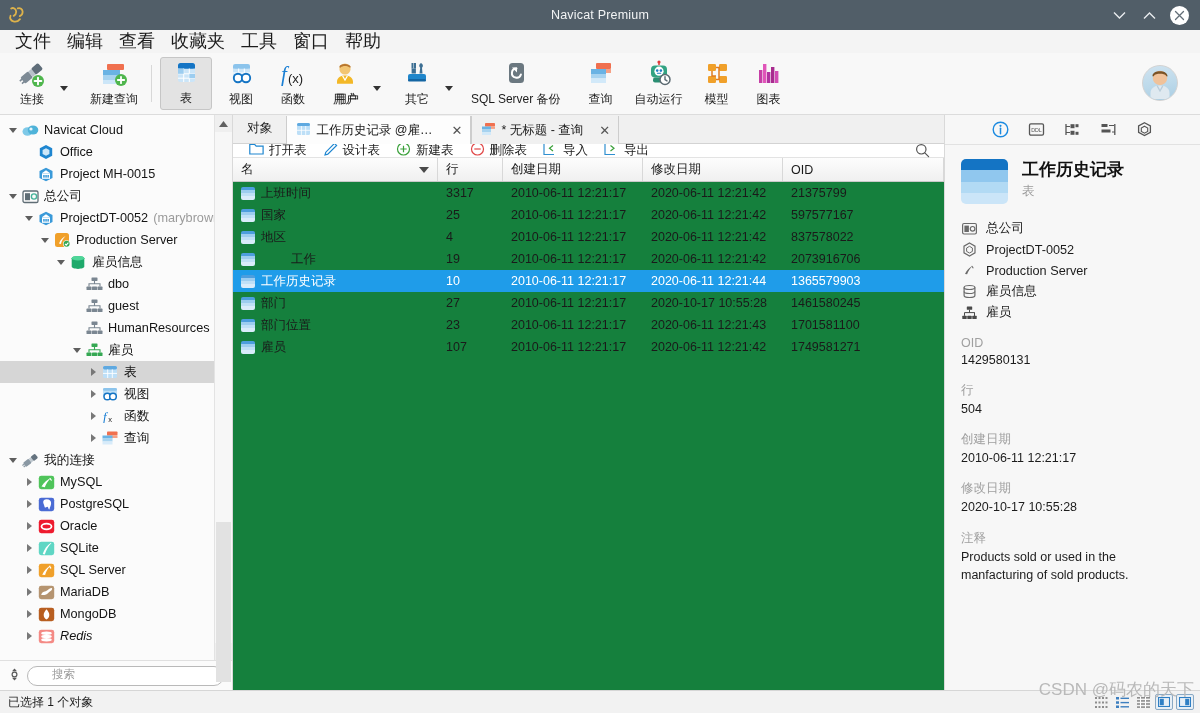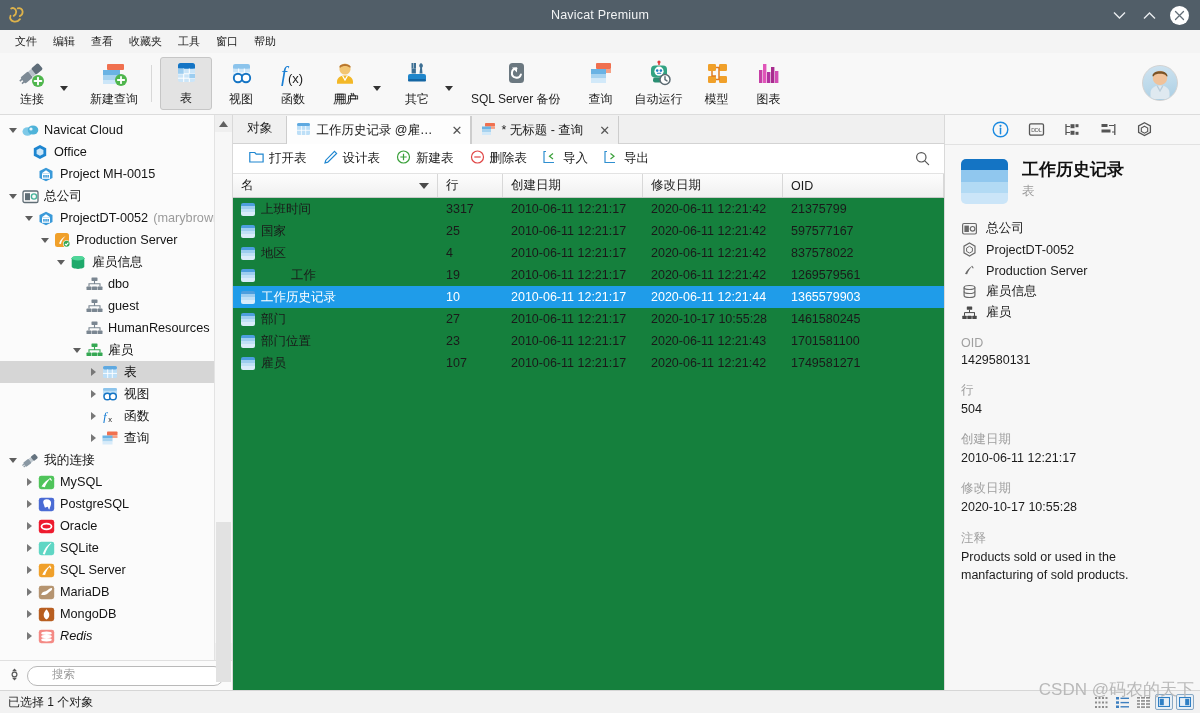--- a/index.html
+++ b/index.html
@@ -29,21 +29,21 @@
   .tb-close-circle {
     width: 19px; height: 19px; border-radius: 50%; background: #ffffff;
     display:flex; align-items:center; justify-content:center;
   }
 
   
   .menubar {
     height: 23px; background: #f4f4f4; display: flex; align-items: center;
     padding-left: 8px; gap: 2px; border-bottom: 1px solid #f4f4f4;
   }
-  .menu-item { padding: 2px 7px; font-size: 11px; color: #1c1c1c; cursor: default; }
+  .menu-item { padding: 2px 7px; font-size: 18px; color: #1c1c1c; cursor: default; }
 
   
   .toolbar {
     height: 62px; background: #f8f8f8; display: flex; align-items: stretch;
     border-bottom: 1px solid #dcdcdc; padding-left: 6px; position: relative;
   }
   .tbar-item {
     display: flex; flex-direction: column; align-items: center; justify-content: center;
     min-width: 52px; padding: 2px 8px 3px 8px; cursor: default; position: relative;
   }
@@ -105,21 +105,21 @@
      border-bottom: 1px solid #d3d3d3; }
   .tab-objects { padding: 0 14px; height: 29px; display:flex; align-items:center; font-size:12.7px; color:#222; cursor:default;}
   .tab {
     height: 28px; display: flex; align-items: center; gap: 6px; padding: 0 8px 0 10px;
     font-size: 12.5px; border-left: 1px solid #cdcdcd; border-right: 1px solid #cdcdcd;
     background: #fdfdfd; cursor: default; max-width: 185px; position: relative; top:1px;
   }
   .tab .tname { overflow: hidden; text-overflow: ellipsis; white-space: nowrap; }
   .tab .tclose { margin-left: auto; padding-left: 10px; color: #555; font-size: 13px; }
 
-  .objbar { height: 30px; display: flex; align-items: center; gap: 0px; padding: 0 8px;
+  .objbar { height: 14px; display: flex; align-items: center; gap: 0px; padding: 0 8px;
      border-bottom: 1px solid #e3e3e3; background: #fff;}
   .objbtn { display: flex; align-items: center; gap: 5px; padding: 3px 8px; font-size: 12.5px;
      cursor: default; border-radius: 3px; color:#1a1a1a; }
   .obj-search { margin-left: auto; padding-right: 6px; display:flex; align-items:center;}
 
   
   .grid { flex: 1; display: flex; flex-direction: column; overflow: hidden; }
   .ghead { height: 24px; display: flex; background: #f7f7f7; border-bottom: 1px solid #c9c9c9;
      font-size: 12.5px; color: #1a1a1a; }
   .gh {
@@ -410,21 +410,21 @@
             </span>
             <span class="ticon">
               <svg width="17" height="15" viewBox="0 0 17 15">
                 <ellipse cx="5.5" cy="8.5" rx="5" ry="4.3" fill="#7ec9e8"></ellipse>
                 <ellipse cx="11" cy="7" rx="5.3" ry="4.6" fill="#4fb3d9"></ellipse>
                 <circle cx="9" cy="6" r="1.6" fill="#e8f6fc"></circle>
               </svg>
             </span>
             <span class="tlabel">Navicat Cloud</span>
           </div>
-          <div class="tnode" style="padding-left: 16px;">
+          <div class="tnode" style="padding-left: 22px;">
             <span class="tw"></span>
             <span class="ticon">
               <svg width="16" height="16" viewBox="0 0 16 16">
                 <path d="M8 1 14.2 4.3v7.4L8 15 1.8 11.7V4.3z" fill="#1e86d0"></path>
                 <path d="M8 4.2 11.4 6v4L8 11.8 4.6 10V6z" fill="#cde7f8"></path>
               </svg>
             </span>
             <span class="tlabel">Office</span>
           </div>
           <div class="tnode" style="padding-left: 22px;">
@@ -923,21 +923,21 @@
                   <i style="background:#4c9ede;"></i>
                   <i style="background:#9ccdf0;"></i>
                   <i style="background:#bfe0f7;"></i>
                   <i style="background:#d9ecfb;"></i>
                 </span>
                 <span>工作</span>
               </div>
               <div class="gc" style="width: 65px;">19</div>
               <div class="gc" style="width: 140px;">2010-06-11 12:21:17</div>
               <div class="gc" style="width: 140px;">2020-06-11 12:21:42</div>
-              <div class="gc" style="width: 150px; flex: 1 1 0%;">1269579561</div>
+              <div class="gc" style="width: 150px; flex: 1 1 0%;">2073916706</div>
             </div>
             <div class="grow sel">
               <div class="gc name" style="width: 205px;">
                 <span class="tblico">
                   <i style="background:#4c9ede;"></i>
                   <i style="background:#9ccdf0;"></i>
                   <i style="background:#bfe0f7;"></i>
                   <i style="background:#d9ecfb;"></i>
                 </span>
                 <span>工作历史记录</span>

